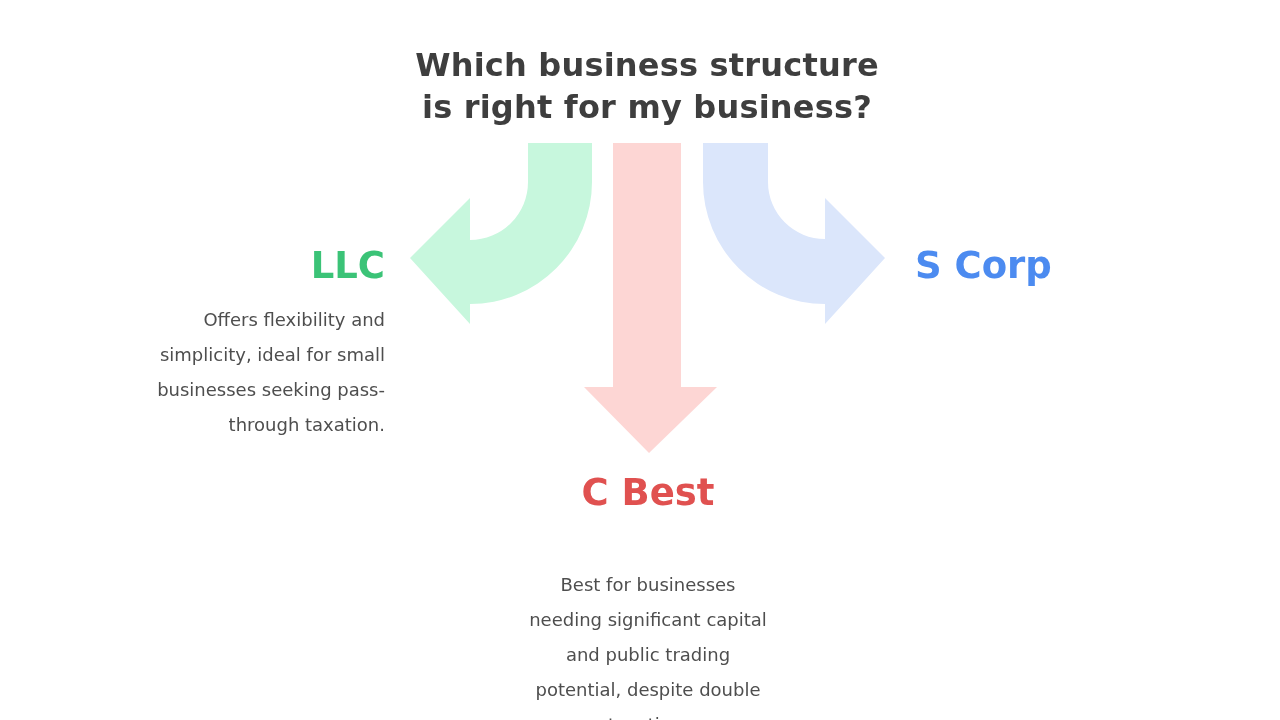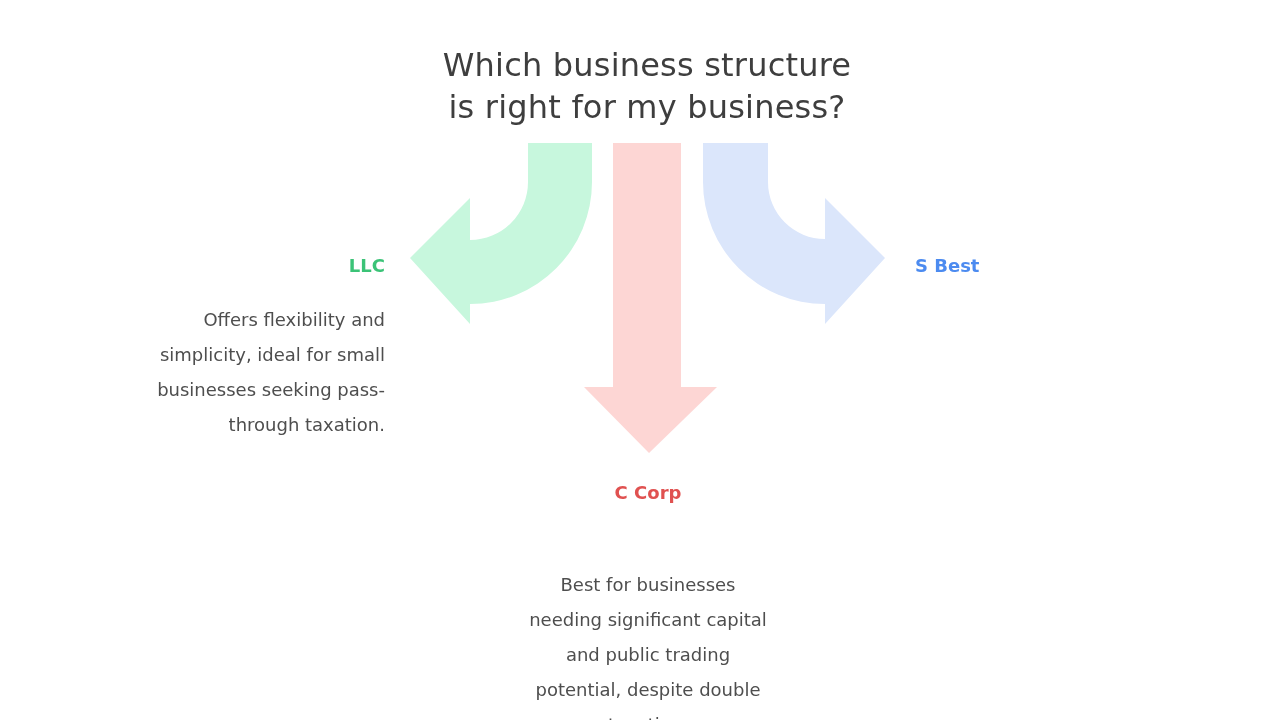--- a/index.html
+++ b/index.html
@@ -15,34 +15,34 @@
     overflow: hidden;
     font-family: "DejaVu Sans", sans-serif;
   }
   .abs { position: absolute; }
   #diagram-title {
     top: 44px;
     left: 387px;
     width: 520px;
     text-align: center;
     font-size: 32px;
-    font-weight: normal;
+    font-weight: bold;
     line-height: 42px;
     letter-spacing: 0.2px;
     color: #3e3e3e;
     white-space: pre-line;
   }
   #arrows-svg {
     left: 400px;
     top: 130px;
     width: 500px;
     height: 340px;
   }
   .branch-label {
-    font-size: 18px;
+    font-size: 37px;
     font-weight: bold;
     line-height: 33px;
     white-space: nowrap;
   }
   .branch-desc {
     font-size: 18px;
     line-height: 35px;
     color: #4e4e4e;
     white-space: pre-line;
   }
@@ -74,24 +74,24 @@
              A 122 122 0 0 1 703 182 Z" fill="#dbe6fb"></path>
   </svg>
 
   <div id="llc-label" class="abs branch-label" style="color: rgb(59, 195, 119);">LLC</div>
 
   <div id="llc-desc" class="abs branch-desc" style="color: rgb(78, 78, 78);">Offers flexibility and
 simplicity, ideal for small
 businesses seeking pass-
 through taxation.</div>
 
-  <div id="scorp-label" class="abs branch-label" style="color: rgb(76, 139, 240);">S Best</div>
+  <div id="scorp-label" class="abs branch-label" style="color: rgb(76, 139, 240);">S Corp</div>
 
 
-  <div id="ccorp-label" class="abs branch-label" style="color: rgb(224, 81, 80);">C Corp</div>
+  <div id="ccorp-label" class="abs branch-label" style="color: rgb(224, 81, 80);">C Best</div>
 
   <div id="ccorp-desc" class="abs branch-desc" style="color: rgb(78, 78, 78);">Best for businesses
 needing significant capital
 and public trading
 potential, despite double
 taxation.</div>
 
 </div>
 
 </body></html>

